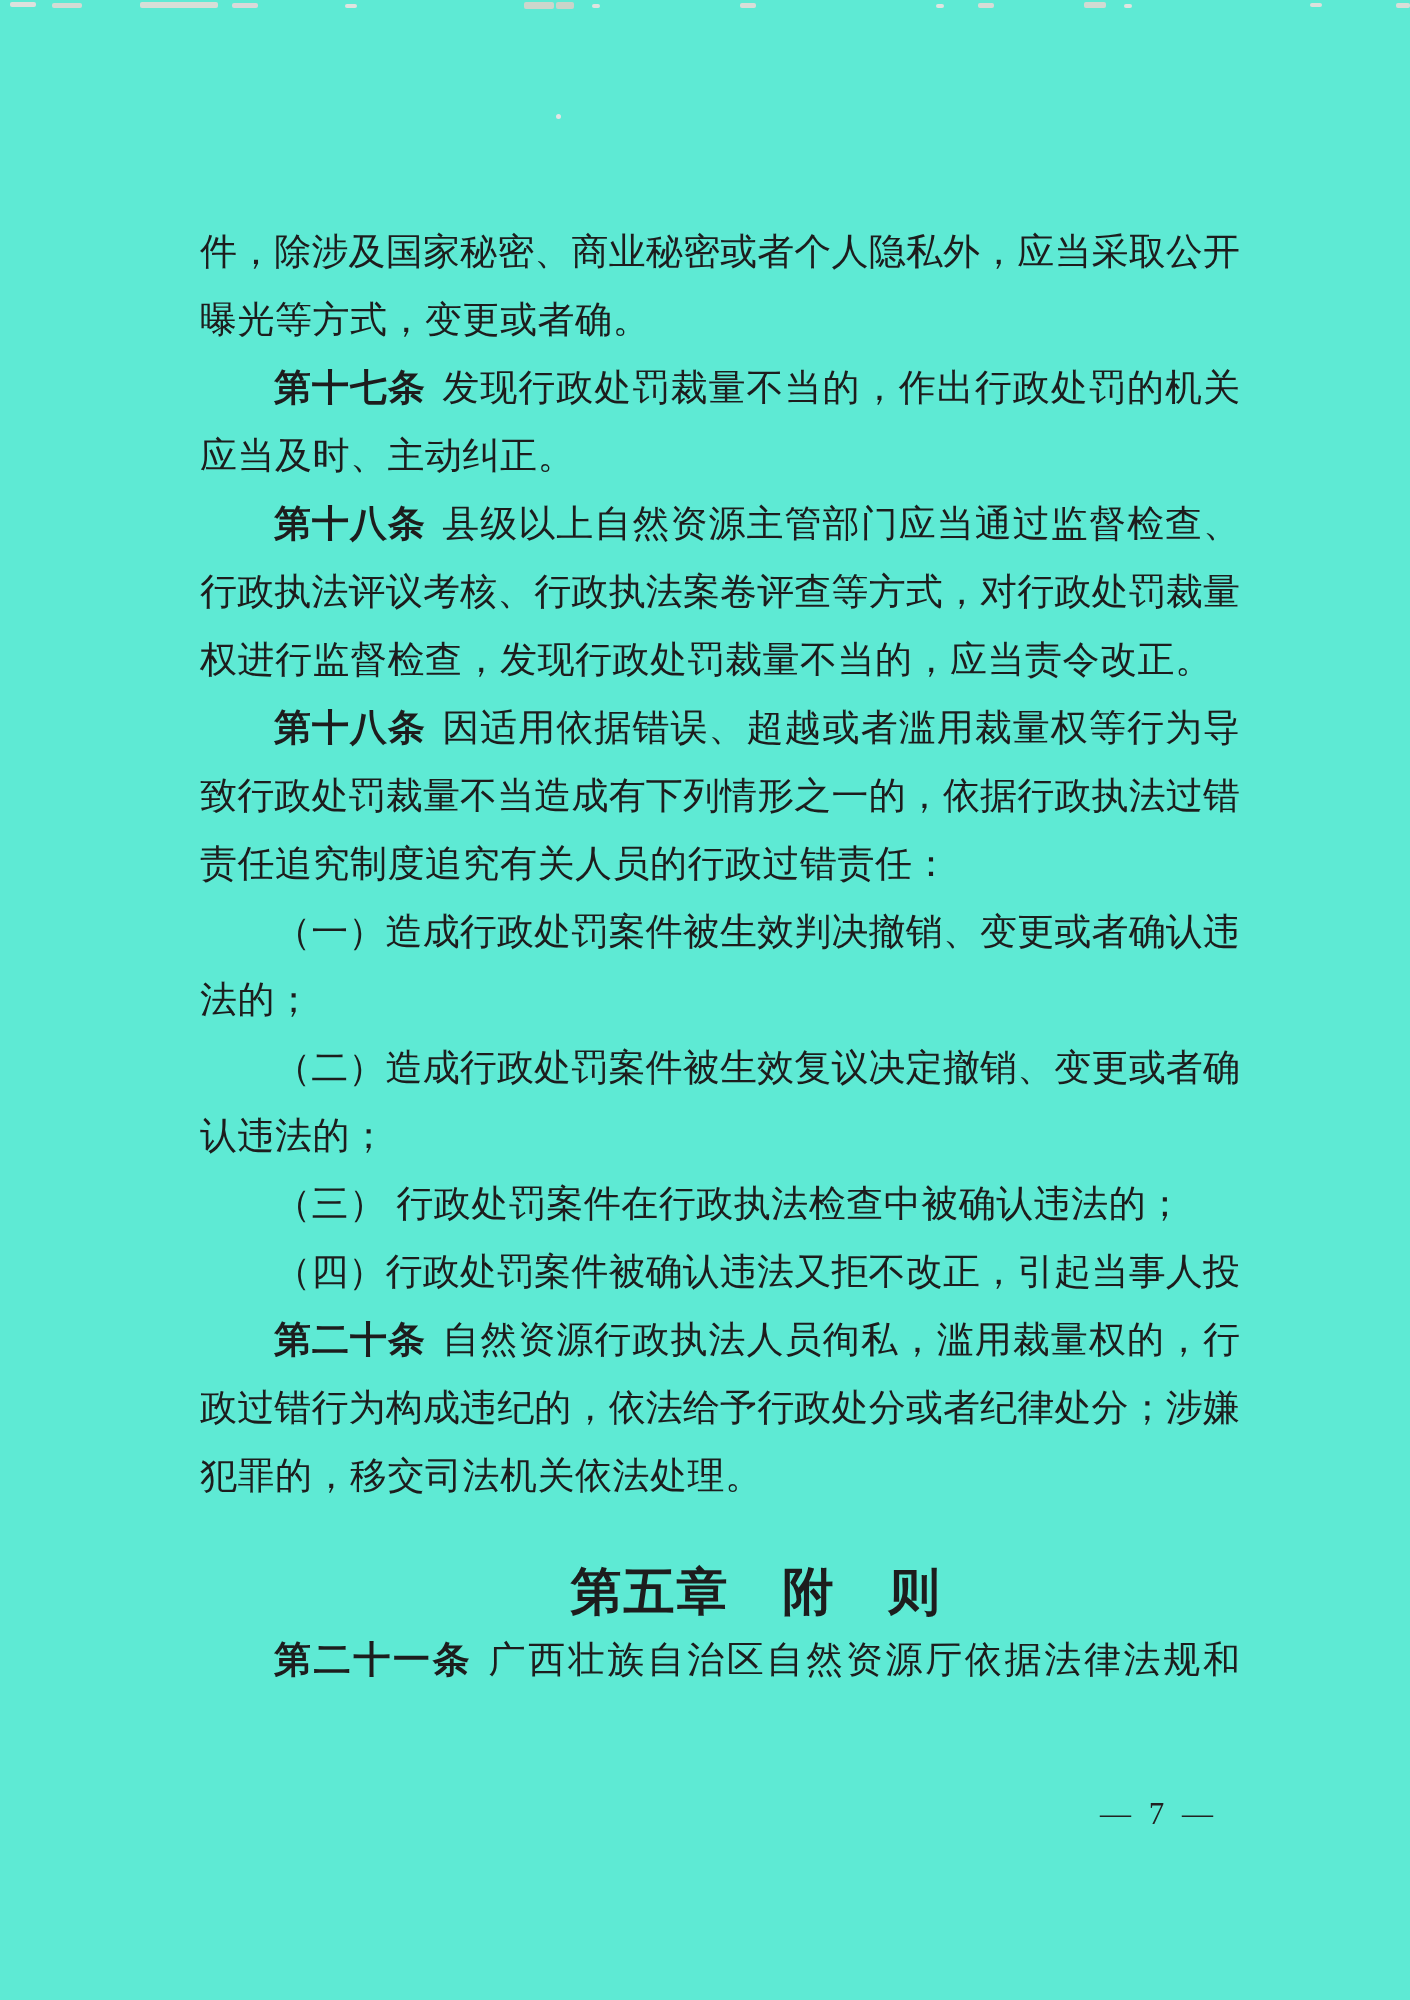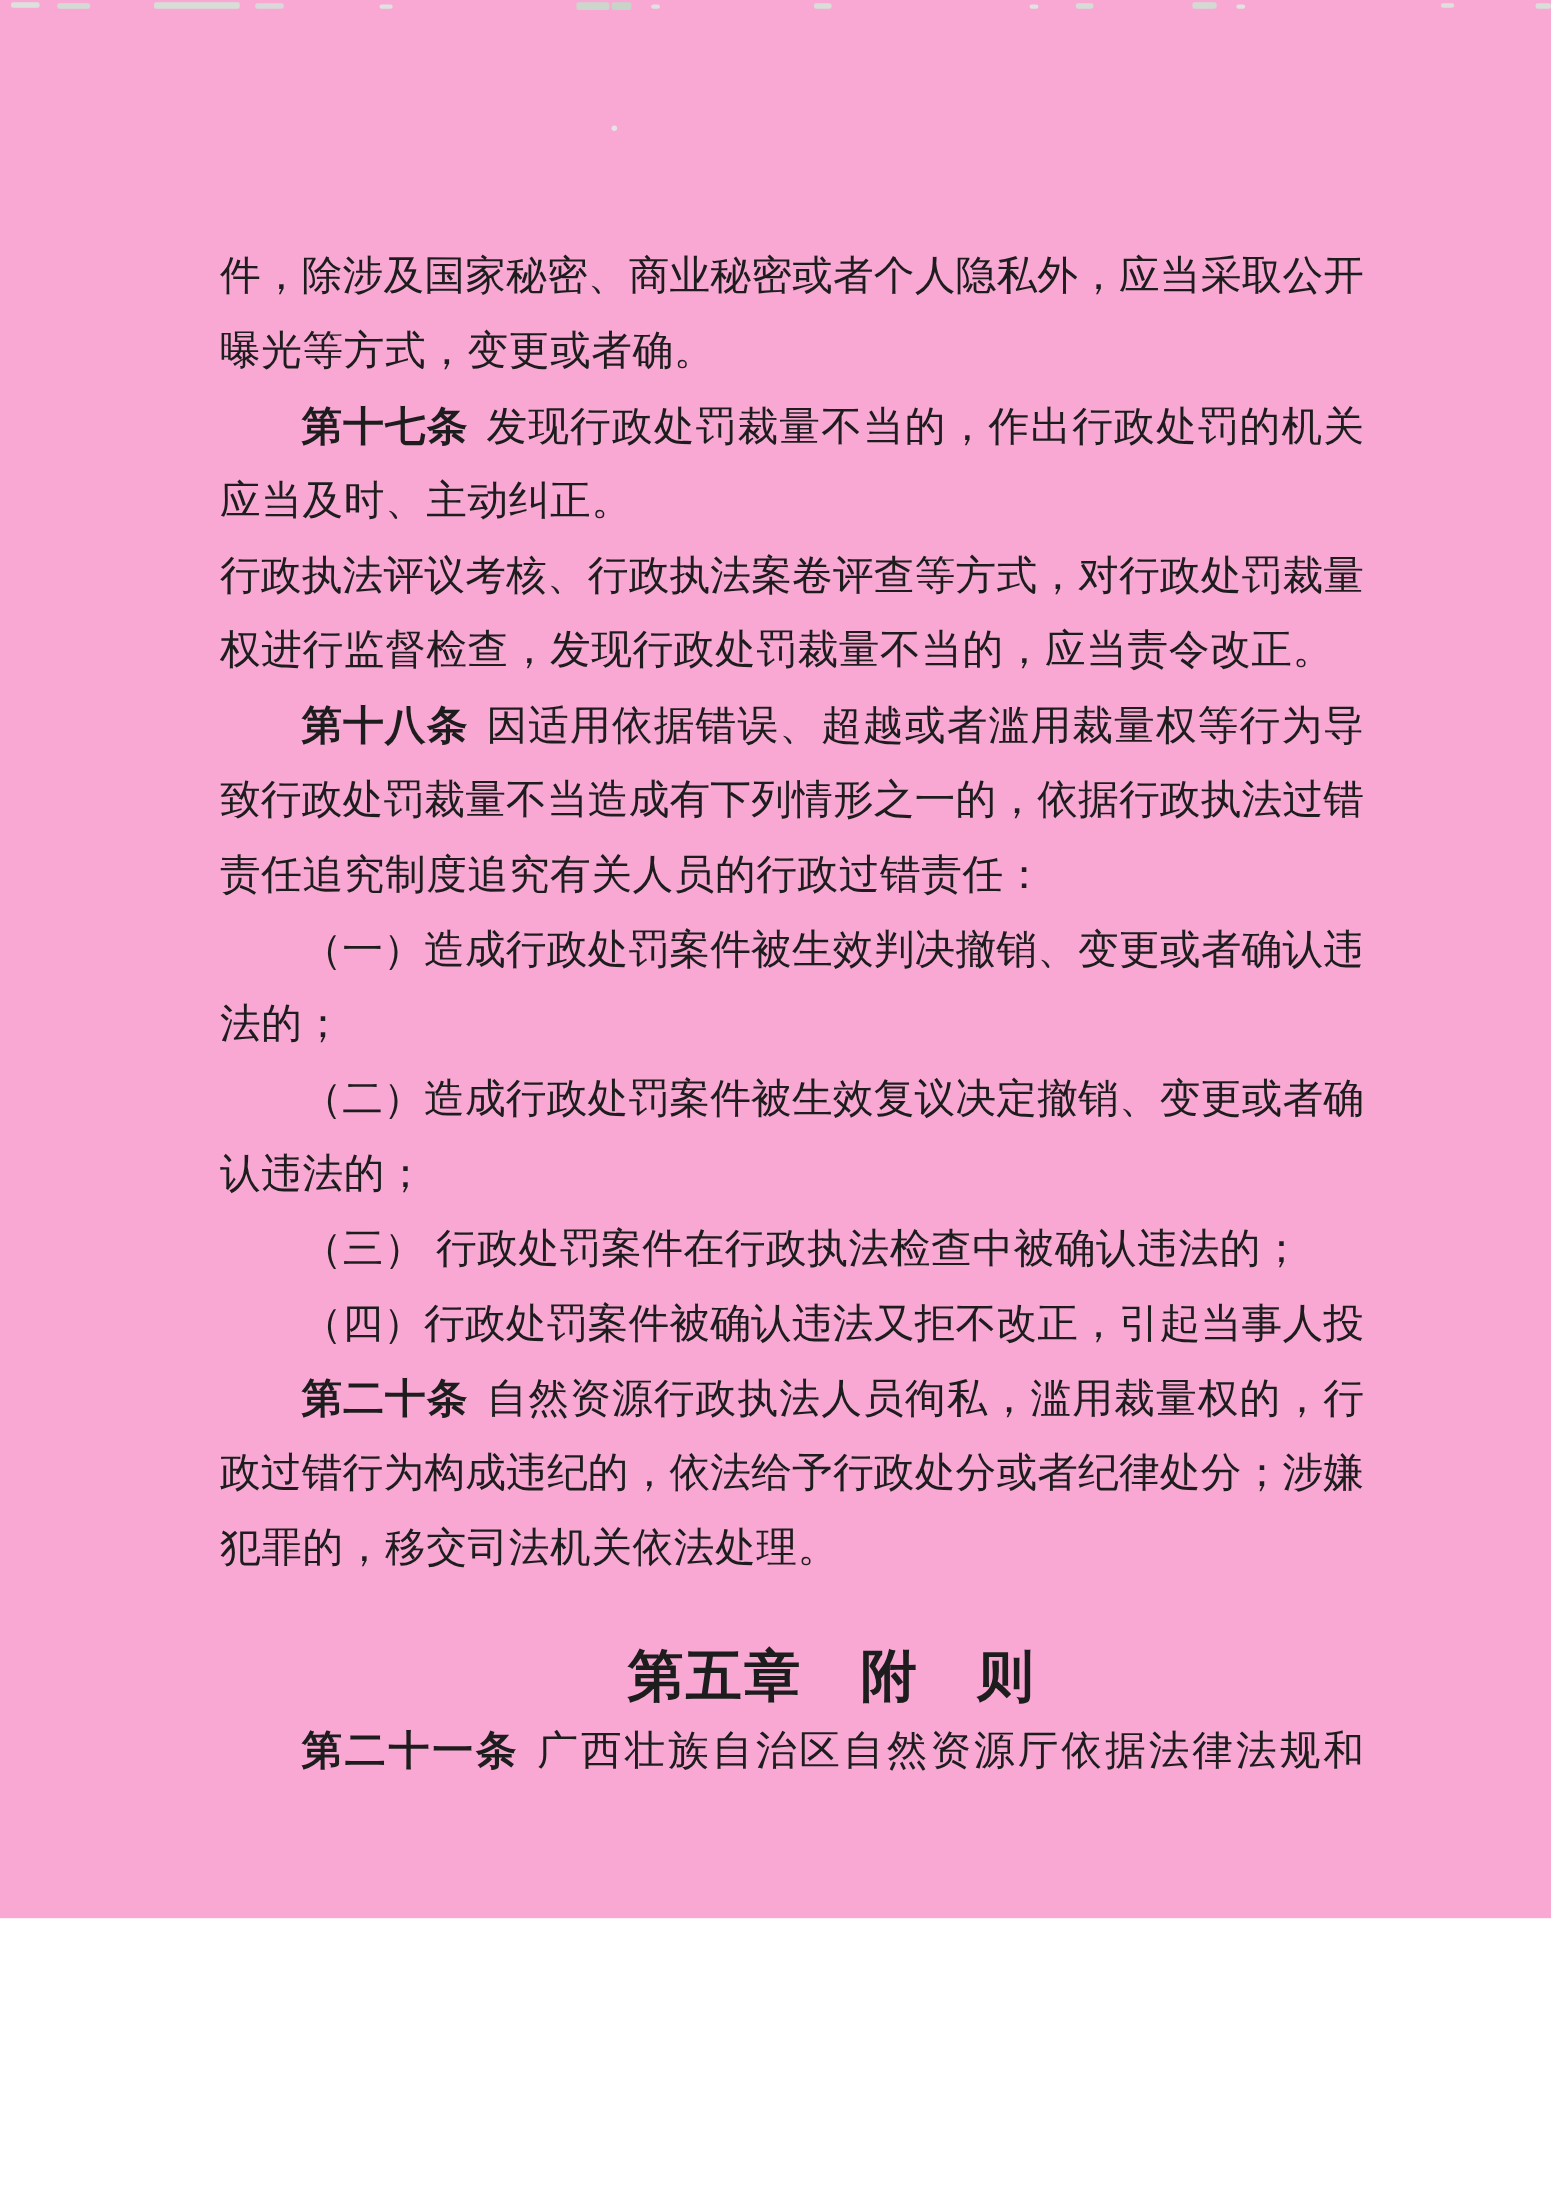--- a/index.html
+++ b/index.html
@@ -1,20 +1,20 @@
 <!DOCTYPE html>
 <html lang="zh"><head>
 <meta charset="utf-8">
 <style>
   html, body { margin: 0; padding: 0; background: #ffffff; }
   .page {
     position: relative;
     width: 1410px;
-    height: 1744px;
-    background: #f9a8d4;
+    height: 2000px;
+    background: #5eead4;
     font-family: "Liberation Serif", serif;
     color: #1d1d1d;
     overflow: hidden;
   }
   .content {
     position: absolute;
     left: 200px;
     top: 218px;
     width: 1040px;
   }
@@ -90,20 +90,21 @@
   <div class="speck" style="left:556px;top:114px;width:5px;height:5px;background:#e4e4e4;"></div>
 
   <div class="content">
 
     <div class="line justify">件，除涉及国家秘密、商业秘密或者个人隐私外，应当采取公开</div>
     <div class="line">曝光等方式，变更或者确。</div>
 
     <div class="line justify indent"><span class="head">第十七条</span><span>发现行政处罚裁量不当的，作出行政处罚的机关</span></div>
     <div class="line">应当及时、主动纠正。</div>
 
+    <div class="line justify indent"><span class="head">第十八条</span><span>县级以上自然资源主管部门应当通过监督检查、</span></div>
     <div class="line justify">行政执法评议考核、行政执法案卷评查等方式，对行政处罚裁量</div>
     <div class="line">权进行监督检查，发现行政处罚裁量不当的，应当责令改正。</div>
 
     <div class="line justify indent"><span class="head">第十八条</span><span>因适用依据错误、超越或者滥用裁量权等行为导</span></div>
     <div class="line justify">致行政处罚裁量不当造成有下列情形之一的，依据行政执法过错</div>
     <div class="line">责任追究制度追究有关人员的行政过错责任：</div>
 
     <div class="line justify indent">（一）造成行政处罚案件被生效判决撤销、变更或者确认违</div>
     <div class="line">法的；</div>
     <div class="line justify indent">（二）造成行政处罚案件被生效复议决定撤销、变更或者确</div>

